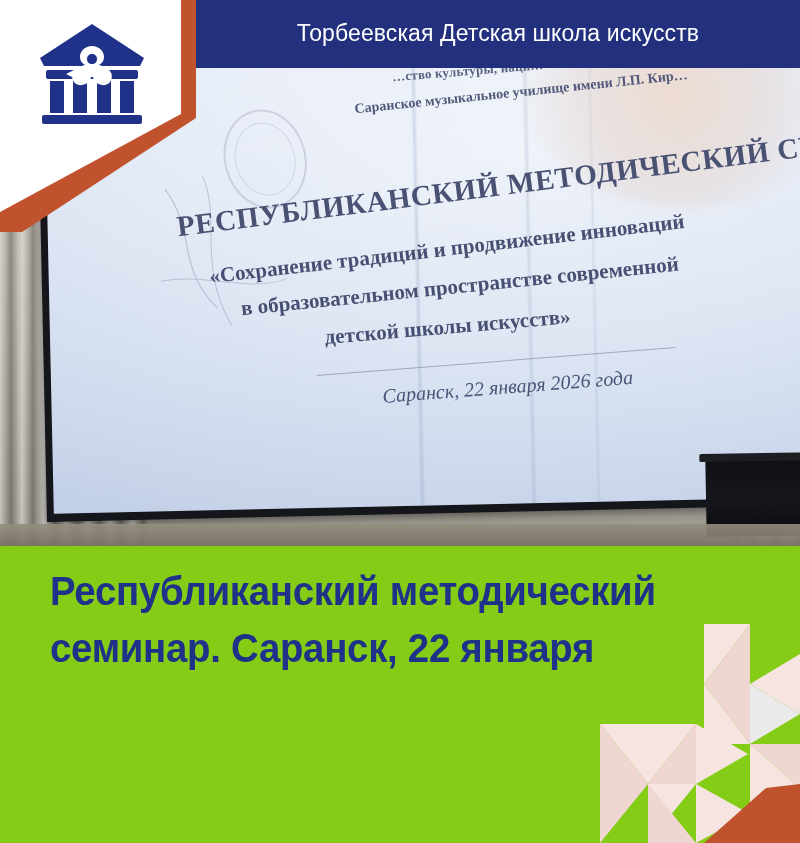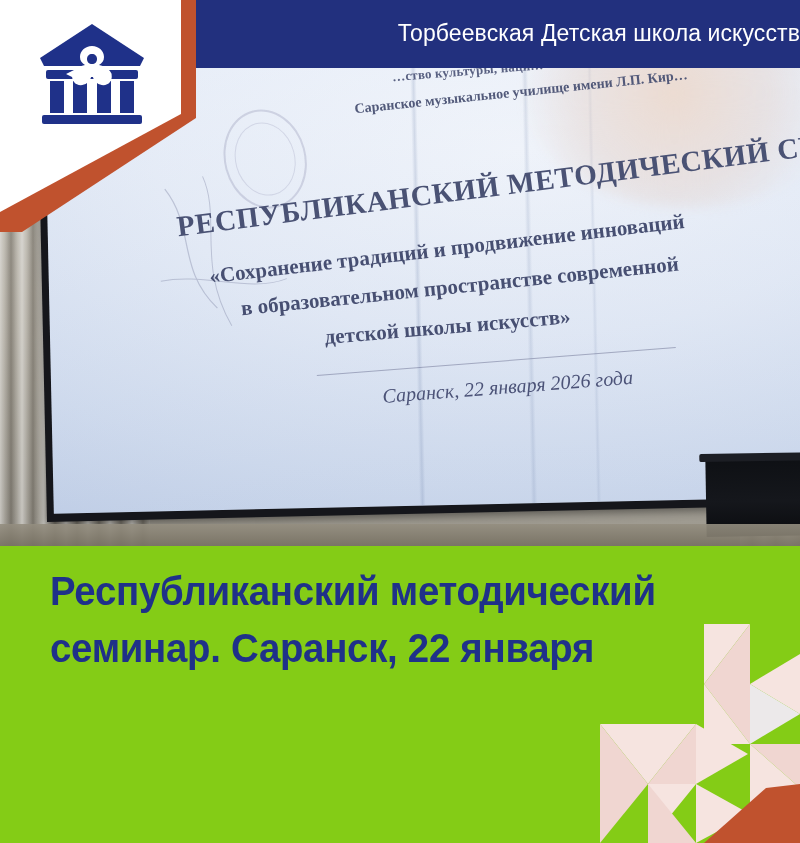--- a/index.html
+++ b/index.html
@@ -295,23 +295,23 @@
   
   .header-bar {
     position: absolute;
     left: 196px;
     top: 0;
     width: 604px;
     height: 68px;
     background: #22307e;
     display: flex;
     align-items: center;
-    justify-content: flex-end;
+    justify-content: center;
     box-sizing: border-box;
-    padding: 0 0;
+    padding: 0 14px;
   }
   .header-title {
     color: #ffffff;
     font-size: 23px;
     font-weight: 400;
     letter-spacing: .1px;
     line-height: 1.1;
     white-space: nowrap;
   }
 

